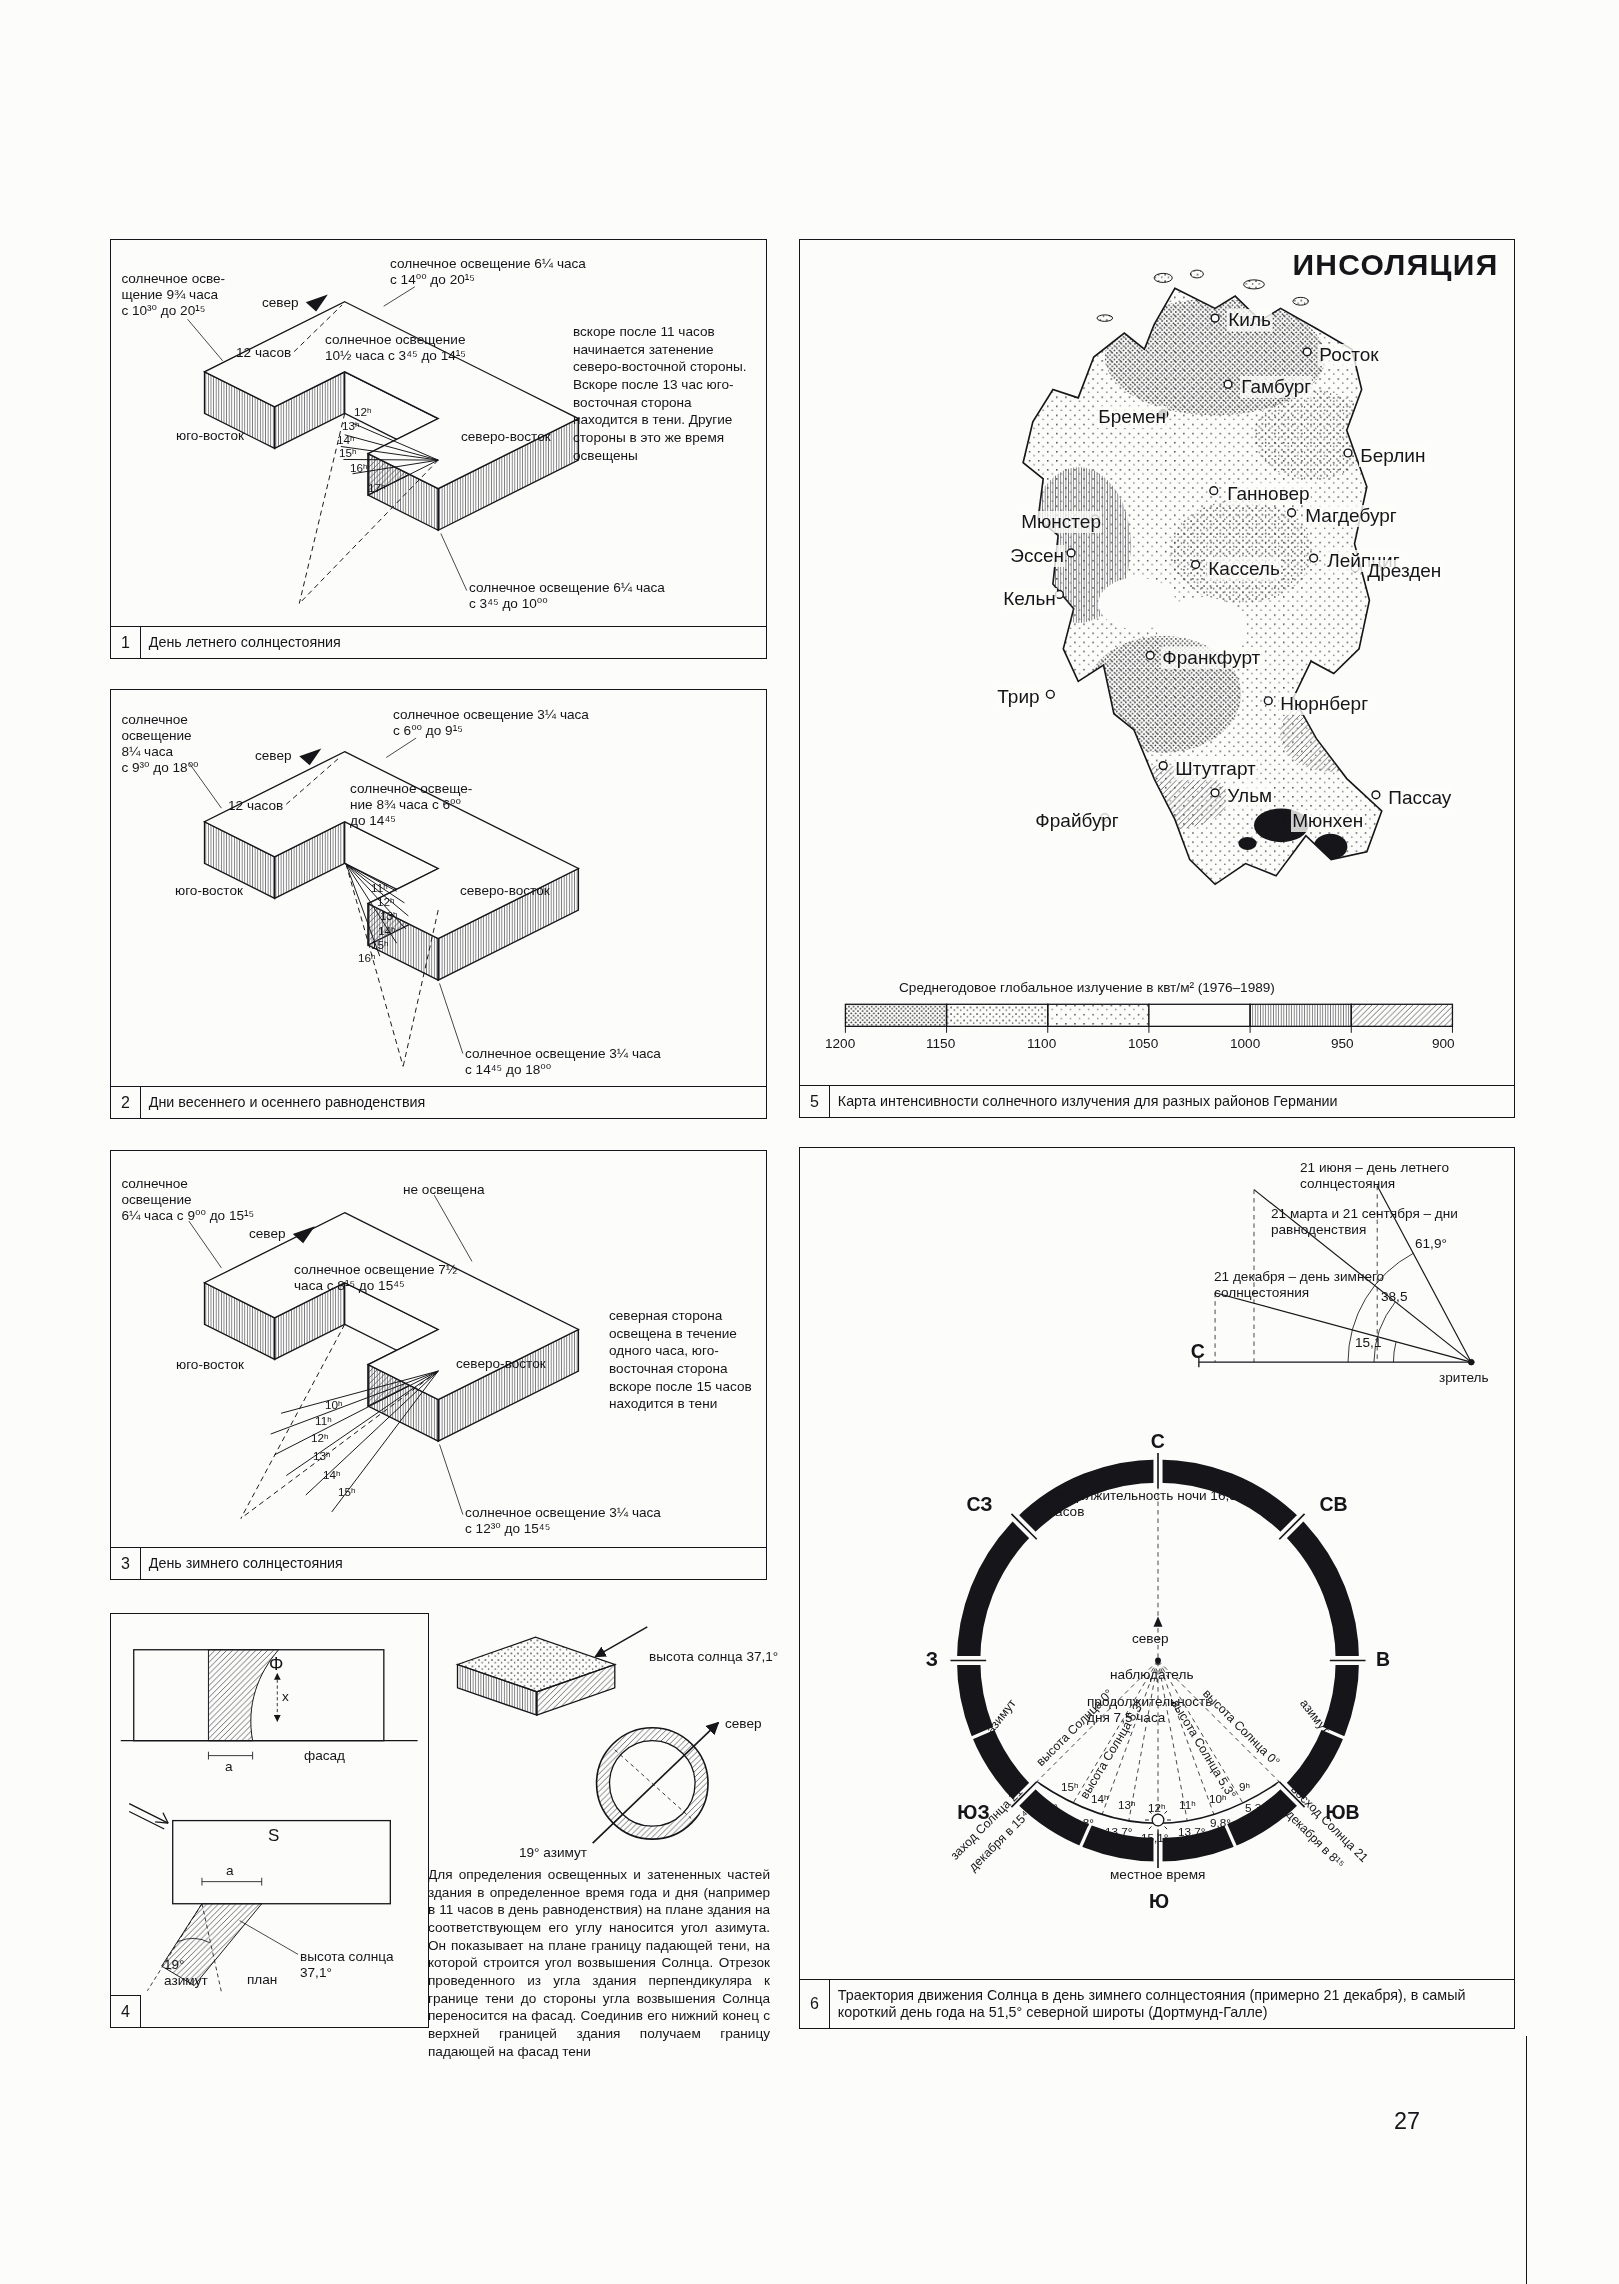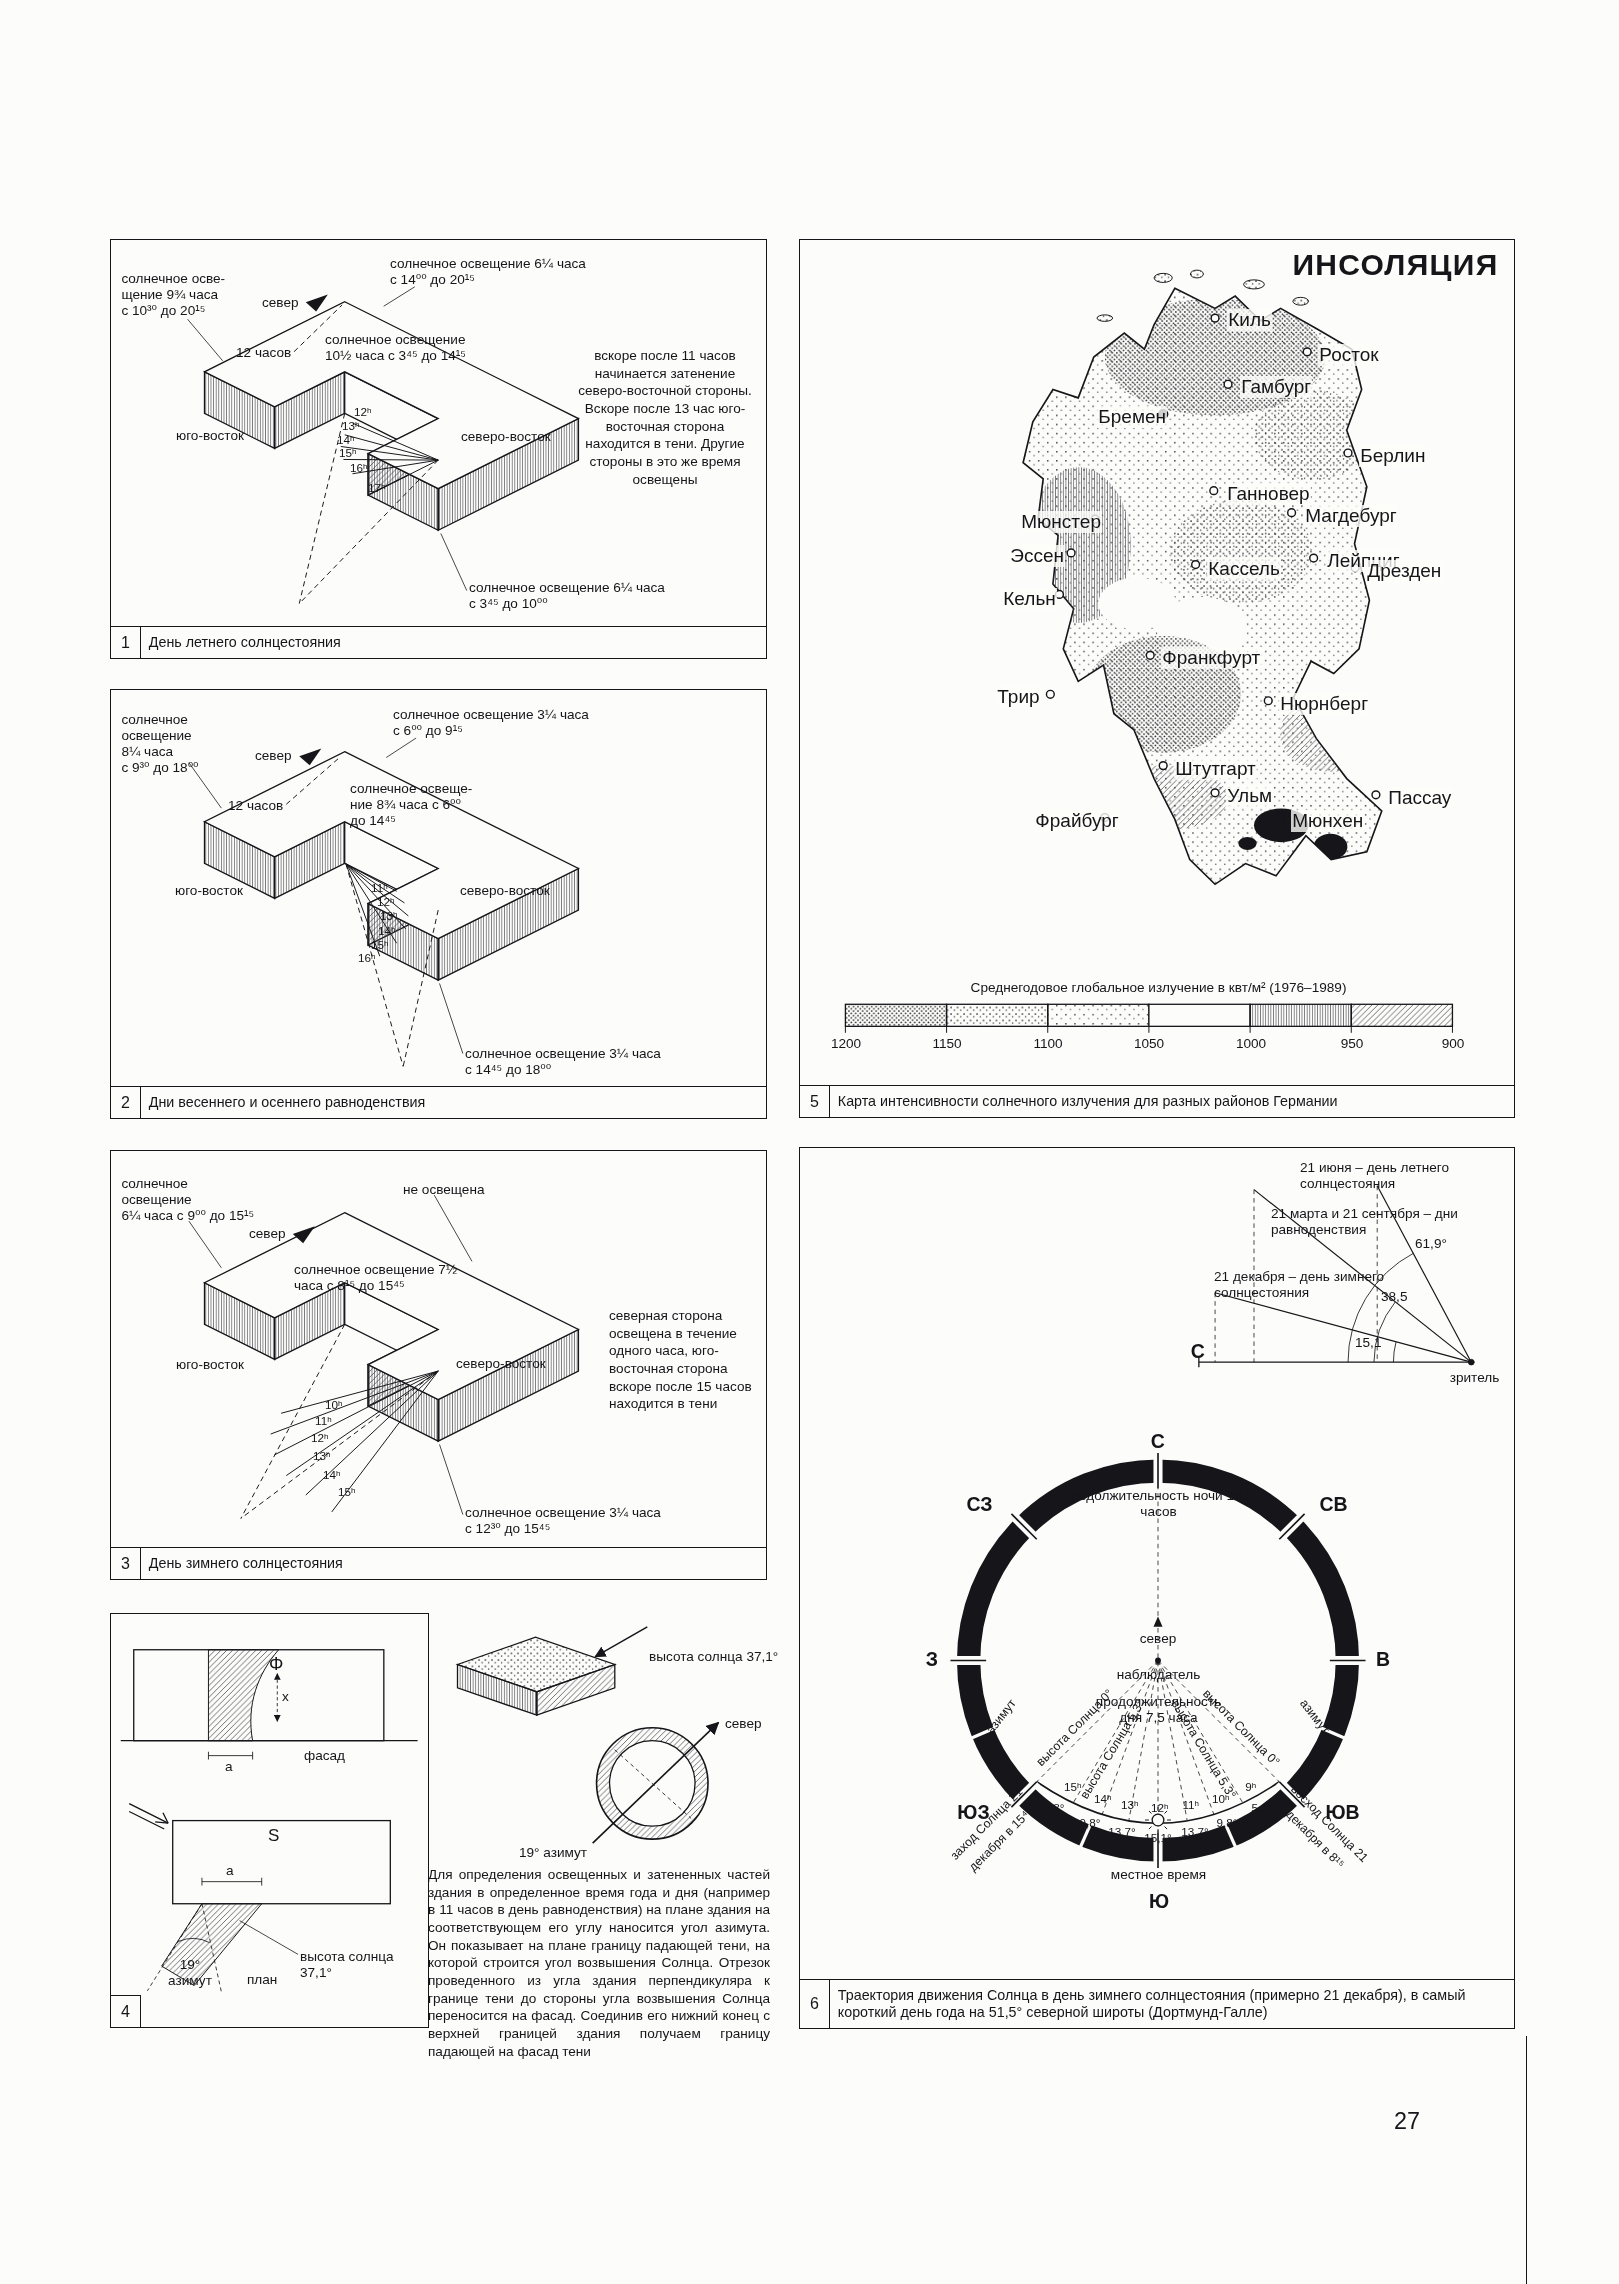--- a/index.html
+++ b/index.html
@@ -12,21 +12,21 @@
   .lbl{position:absolute;font-size:13.6px;line-height:1.18;white-space:pre-line;color:#15151a}
   .small{font-size:11.7px}
   .para{position:absolute;font-size:13.6px;line-height:1.3;text-align:justify;color:#15151a;white-space:normal}
   .cap{position:absolute;left:0;right:0;bottom:0;border-top:1.3px solid #15151a;display:flex;align-items:stretch;background:#fcfcfa;min-height:32px}
   .cap.noline{border-top:none}
   .cap-num{width:30px;border-right:1.3px solid #15151a;display:flex;align-items:center;justify-content:center;font-size:16px}
   .cap.noline .cap-num{border-top:1.3px solid #15151a}
   .cap-text{flex:1;display:flex;align-items:center;padding:3.2px 7.8px;font-size:14.3px;line-height:1.18}
   .city{background:rgba(252,252,250,.8);padding:0 1.3px;font-size:19px}
   .compass{font-weight:bold;font-size:19.5px;text-align:center}
-  .ctr{text-align:center}
+  .ctr{text-align:left}
   .big-title{position:absolute;font-size:30px;font-weight:bold;letter-spacing:1.3px;background:#fcfcfa;padding:1.3px 6.5px}
   .pagenum{position:absolute;font-size:23.4px}
   .vrule{position:absolute;border-left:1.9px solid #15151a}
 </style>
 </head>
 <body>
 
 <div class="page">
 
 <svg width="0" height="0" style="position:absolute">
@@ -93,21 +93,21 @@
 щение 9¾ часа
 с 10³⁰ до 20¹⁵</div>
   <div class="lbl" style="left:151px;top:55px">север</div>
   <div class="lbl" style="left:125px;top:105px">12 часов</div>
   <div class="lbl" style="left:279px;top:15.6px;width:221px">солнечное освещение 6¼ часа
 с 14⁰⁰ до 20¹⁵</div>
   <div class="lbl" style="left:214px;top:92px;width:162px">солнечное освещение
 10½ часа с 3⁴⁵ до 14¹⁵</div>
   <div class="lbl" style="left:65px;top:188px">юго-восток</div>
   <div class="lbl" style="left:350px;top:189px">северо-восток</div>
-  <div class="para" style="left:462px;top:107px;width:184px;text-align:center">вскоре после 11 часов начинается затенение северо-восточной стороны. Вскоре после 13 час юго-восточная сторона находится в тени. Другие стороны в это же время освещены</div>
+  <div class="para" style="left:462px;top:83px;width:184px;text-align:left">вскоре после 11 часов начинается затенение северо-восточной стороны. Вскоре после 13 час юго-восточная сторона находится в тени. Другие стороны в это же время освещены</div>
   <div class="lbl" style="left:358px;top:340px;width:214px">солнечное освещение 6¼ часа
 с 3⁴⁵ до 10⁰⁰</div>
   <div class="lbl small" style="left:243px;top:165px">12ʰ</div>
   <div class="lbl small" style="left:231px;top:179px">13ʰ</div>
   <div class="lbl small" style="left:226px;top:193px">14ʰ</div>
   <div class="lbl small" style="left:228px;top:206px">15ʰ</div>
   <div class="lbl small" style="left:239px;top:221px">16ʰ</div>
   <div class="lbl small" style="left:257px;top:241px">17ʰ</div>
   <div class="cap">
     <div class="cap-num">1</div>

